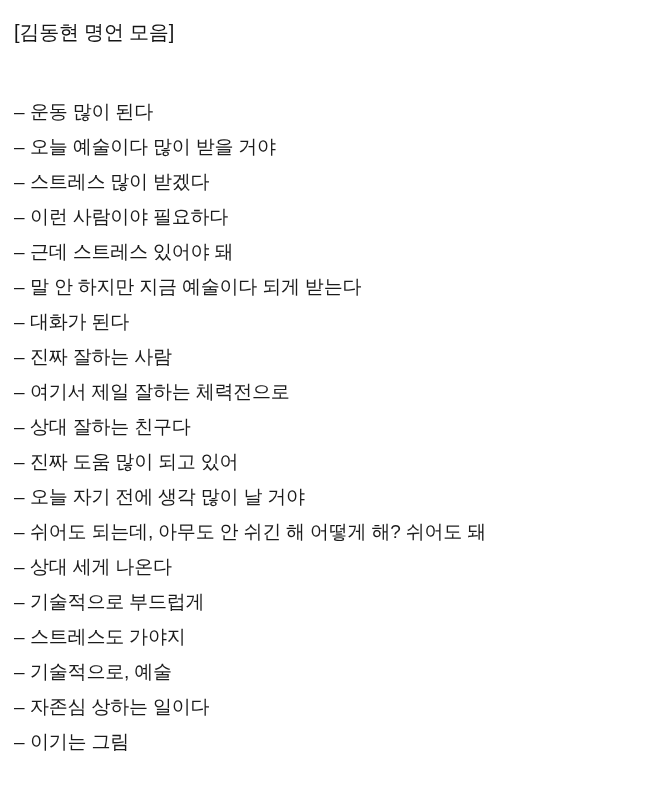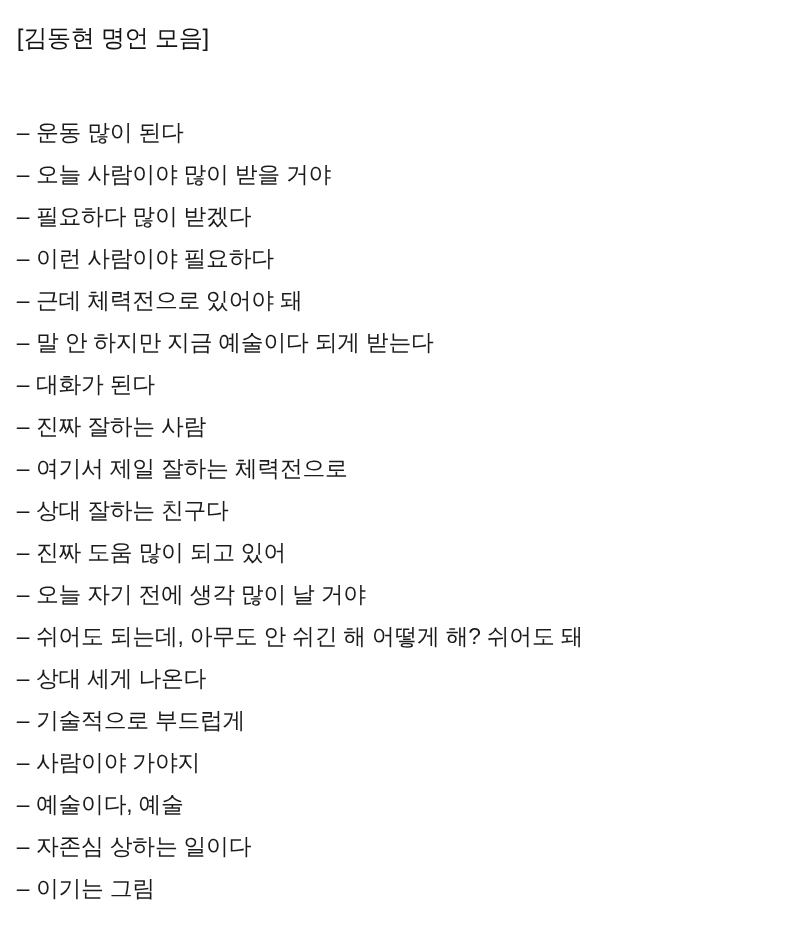--- a/index.html
+++ b/index.html
@@ -62,33 +62,33 @@
 <div class="page">
   <h1 class="doc-title">[김동현 명언 모음]</h1>
   <div class="spacer"></div>
   <ul class="quote-list">
     <li class="quote-item">
       <span class="dash">–</span>
       <span class="quote-text">운동 많이 된다</span>
     </li>
     <li class="quote-item">
       <span class="dash">–</span>
-      <span class="quote-text">오늘 사람이야 많이 받을 거야</span>
+      <span class="quote-text">오늘 예술이다 많이 받을 거야</span>
     </li>
     <li class="quote-item">
       <span class="dash">–</span>
-      <span class="quote-text">필요하다 많이 받겠다</span>
+      <span class="quote-text">스트레스 많이 받겠다</span>
     </li>
     <li class="quote-item">
       <span class="dash">–</span>
       <span class="quote-text">이런 사람이야 필요하다</span>
     </li>
     <li class="quote-item">
       <span class="dash">–</span>
-      <span class="quote-text">근데 체력전으로 있어야 돼</span>
+      <span class="quote-text">근데 스트레스 있어야 돼</span>
     </li>
     <li class="quote-item">
       <span class="dash">–</span>
       <span class="quote-text">말 안 하지만 지금 예술이다 되게 받는다</span>
     </li>
     <li class="quote-item">
       <span class="dash">–</span>
       <span class="quote-text">대화가 된다</span>
     </li>
     <li class="quote-item">
@@ -118,25 +118,25 @@
     <li class="quote-item">
       <span class="dash">–</span>
       <span class="quote-text">상대 세게 나온다</span>
     </li>
     <li class="quote-item">
       <span class="dash">–</span>
       <span class="quote-text">기술적으로 부드럽게</span>
     </li>
     <li class="quote-item">
       <span class="dash">–</span>
-      <span class="quote-text">사람이야 가야지</span>
+      <span class="quote-text">스트레스도 가야지</span>
     </li>
     <li class="quote-item">
       <span class="dash">–</span>
-      <span class="quote-text">예술이다, 예술</span>
+      <span class="quote-text">기술적으로, 예술</span>
     </li>
     <li class="quote-item">
       <span class="dash">–</span>
       <span class="quote-text">자존심 상하는 일이다</span>
     </li>
     <li class="quote-item">
       <span class="dash">–</span>
       <span class="quote-text">이기는 그림</span>
     </li>
   </ul>

